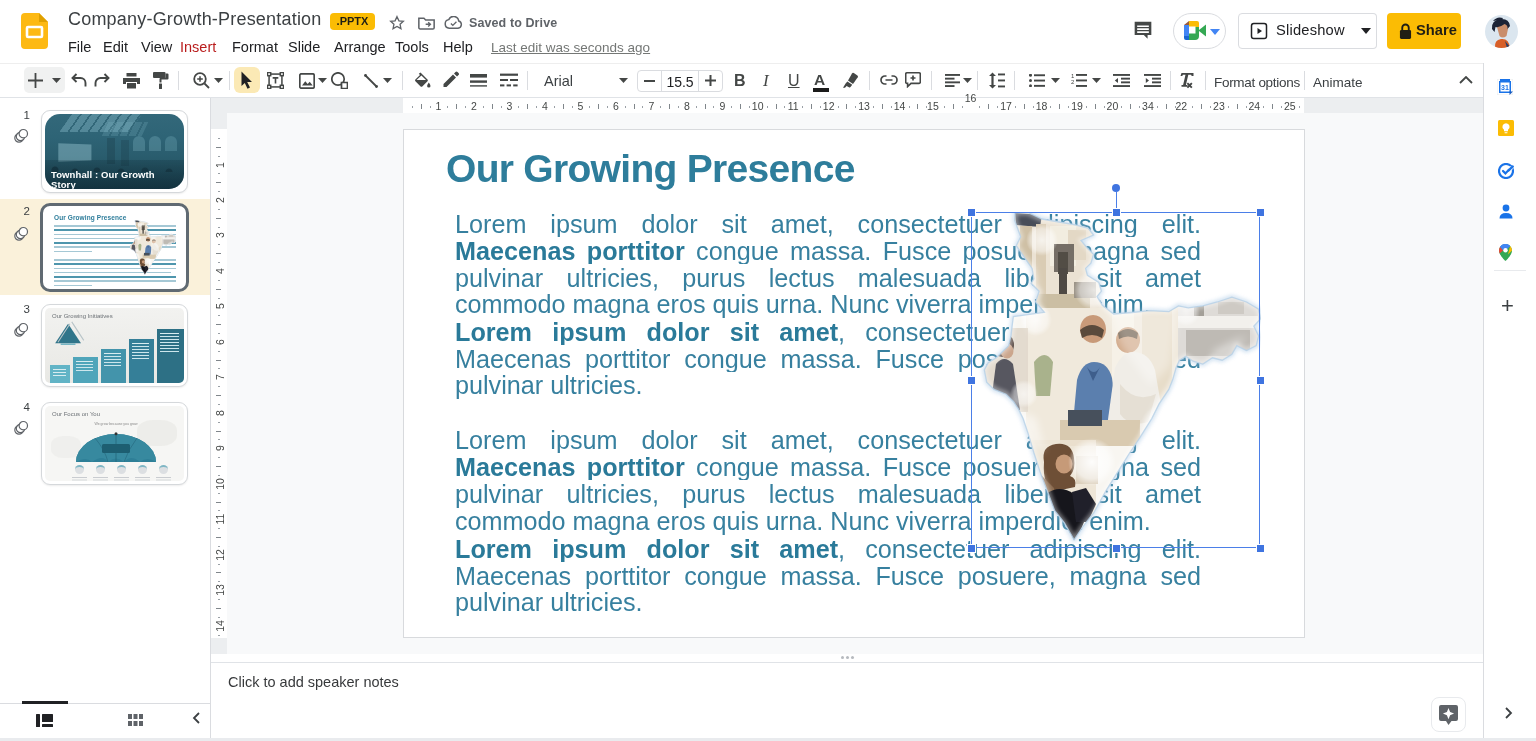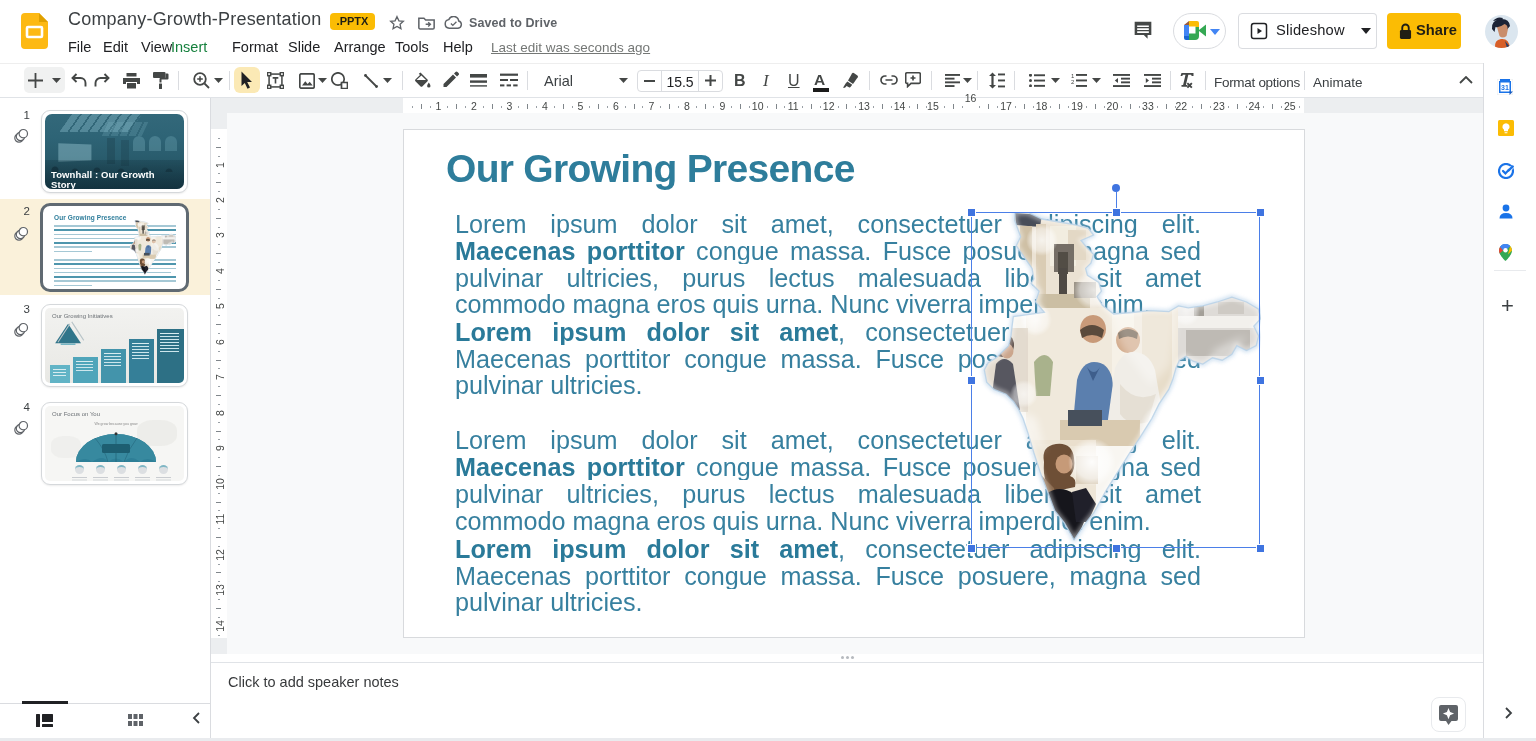--- a/index.html
+++ b/index.html
@@ -33,21 +33,21 @@
 
   <svg class="abs" style="left:444px;top:16px;" width="19" height="14" viewBox="0 0 22 16" fill="none" stroke="#5f6368" stroke-width="1.7">
       <path d="M6 14 a5 5 0 0 1 -.5 -9.9 A6 6 0 0 1 17 5.6 a4.3 4.3 0 0 1 -.8 8.4 z"></path>
       <path d="M8 8.6 l2.2 2.2 L14.4 6.6" stroke-width="1.5"></path>
     </svg>
   <div class="abs" style="left:469px;top:16px;font-size:12.5px;color:#5f6368;font-weight:bold;letter-spacing:0.1px;">Saved to Drive</div>
 
   <div class="abs" style="left:68px;top:39px;font-size:14.5px;color:#202124;">File</div>
   <div class="abs" style="left:103px;top:39px;font-size:14.5px;color:#202124;">Edit</div>
   <div class="abs" style="left:141px;top:39px;font-size:14.5px;color:#202124;">View</div>
-  <div class="abs" style="left:171px;top:39px;font-size:14.5px;color:#15803d;">Insert</div>
+  <div class="abs" style="left:180px;top:39px;font-size:14.5px;color:#b91c1c;">Insert</div>
   <div class="abs" style="left:232px;top:39px;font-size:14.5px;color:#202124;">Format</div>
   <div class="abs" style="left:288px;top:39px;font-size:14.5px;color:#202124;">Slide</div>
   <div class="abs" style="left:334px;top:39px;font-size:14.5px;color:#202124;">Arrange</div>
   <div class="abs" style="left:395px;top:39px;font-size:14.5px;color:#202124;">Tools</div>
   <div class="abs" style="left:443px;top:39px;font-size:14.5px;color:#202124;">Help</div>
   <div class="abs" style="left:491px;top:40px;font-size:13.5px;color:#747775;text-decoration:underline;">Last edit was seconds ago</div>
 
   <svg class="abs" style="left:1133px;top:20px;" width="20" height="20" viewBox="0 0 24 24" fill="#444746">
       <path d="M2 2 h20 v16 h-4.5 v4.5 L13 18 H2 z M5 6.5 h14 v2 H5 z M5 10 h14 v2 H5 z M5 13.5 h14 v2 H5 z" fill-rule="evenodd"></path>
     </svg>
@@ -314,21 +314,21 @@
   <div class="abs" style="left:0;top:98px;width:211px;height:605px;background:#fff;border-right:1px solid #dadce0;"></div>
   <div class="abs" style="left:0;top:199px;width:210px;height:96px;background:#faf1da;"></div>
 
   <div class="abs" style="left:10px;top:109px;width:20px;text-align:right;font-size:11.5px;color:#3c4043;">1</div>
   <svg class="abs" style="left:14px;top:128px;" width="15" height="15" viewBox="0 0 15 15" fill="none" stroke="#5f6368" stroke-width="1.2">
       <circle cx="5" cy="10" r="4.2" fill="#fff"></circle>
       <circle cx="6.5" cy="8.5" r="4.2" fill="#fff"></circle>
       <circle cx="9.3" cy="5.7" r="4.2" fill="#fff"></circle>
     </svg>
   <div class="abs" style="left:41px;top:110px;width:147px;height:83px;background:#fff;border:1px solid #d5d8db;border-radius:9px;padding:3px;box-shadow:0 1px 2px rgba(0,0,0,0.08);">
-    <div style="width:100%;height:100%;border-radius:7px;position:relative;overflow:hidden;background:linear-gradient(180deg,#33687a 0%,#2e6476 30%,#2a5d6e 55%,#1f4a59 100%);">
+    <div style="width:100%;height:100%;border-radius:15px;position:relative;overflow:hidden;background:linear-gradient(180deg,#33687a 0%,#2e6476 30%,#2a5d6e 55%,#1f4a59 100%);">
       <div class="abs" style="left:22px;top:-4px;width:70px;height:22px;background:repeating-linear-gradient(90deg,rgba(160,210,225,0.32) 0 8px,rgba(60,110,125,0.18) 8px 10px);transform:skewX(-35deg);"></div>
       <div class="abs" style="left:60px;top:8px;width:40px;height:14px;background:repeating-linear-gradient(90deg,rgba(130,185,200,0.22) 0 7px,rgba(60,110,125,0.15) 7px 9px);transform:skewX(-25deg);"></div>
       <div class="abs" style="left:88px;top:22px;width:12px;height:15px;border-radius:6px 6px 0 0;background:rgba(140,195,210,0.28);box-shadow:16px 0 0 rgba(140,195,210,0.28),32px 0 0 rgba(140,195,210,0.24);"></div>
       <div class="abs" style="left:14px;top:30px;width:34px;height:17px;background:rgba(160,205,218,0.42);transform:perspective(60px) rotateY(14deg);"></div>
       <div class="abs" style="left:62px;top:24px;width:8px;height:26px;background:rgba(20,50,62,0.28);box-shadow:14px 2px 0 rgba(20,50,62,0.24);"></div>
       <div class="abs" style="left:0;top:46px;width:141px;height:31px;background:linear-gradient(180deg,rgba(14,38,48,0.2),rgba(10,30,40,0.55));"></div>
       <div class="abs" style="left:0;top:50px;width:141px;height:8px;background:radial-gradient(circle at 10px 6px,rgba(12,34,44,0.5) 3px,transparent 4px),radial-gradient(circle at 30px 8px,rgba(12,34,44,0.45) 3px,transparent 4px),radial-gradient(circle at 52px 7px,rgba(12,34,44,0.45) 3px,transparent 4px),radial-gradient(circle at 76px 8px,rgba(12,34,44,0.4) 3px,transparent 4px),radial-gradient(circle at 100px 7px,rgba(12,34,44,0.4) 3px,transparent 4px),radial-gradient(circle at 124px 8px,rgba(12,34,44,0.4) 3px,transparent 4px);"></div>
       <div class="abs" style="left:6px;top:56px;font-size:9.5px;font-weight:bold;color:#fff;line-height:10.2px;letter-spacing:0.1px;">Townhall : Our Growth<br>Story</div>
     </div>
   </div>
@@ -512,21 +512,21 @@
   <div class="abs" style="left:1059.2px;top:104px;width:1px;height:5px;background:#80868b;"></div>
   <div class="abs" style="left:1068.1px;top:106px;width:1px;height:2px;background:#9aa0a6;"></div>
   <div class="abs" style="left:1069.0px;top:100px;width:16px;text-align:center;font-size:10.5px;color:#444746;">19</div>
   <div class="abs" style="left:1085.8px;top:106px;width:1px;height:2px;background:#9aa0a6;"></div>
   <div class="abs" style="left:1094.7px;top:104px;width:1px;height:5px;background:#80868b;"></div>
   <div class="abs" style="left:1103.6px;top:106px;width:1px;height:2px;background:#9aa0a6;"></div>
   <div class="abs" style="left:1104.4px;top:100px;width:16px;text-align:center;font-size:10.5px;color:#444746;">20</div>
   <div class="abs" style="left:1121.3px;top:106px;width:1px;height:2px;background:#9aa0a6;"></div>
   <div class="abs" style="left:1130.2px;top:104px;width:1px;height:5px;background:#80868b;"></div>
   <div class="abs" style="left:1139.1px;top:106px;width:1px;height:2px;background:#9aa0a6;"></div>
-  <div class="abs" style="left:1139.9px;top:100px;width:16px;text-align:center;font-size:10.5px;color:#444746;">33</div>
+  <div class="abs" style="left:1139.9px;top:100px;width:16px;text-align:center;font-size:10.5px;color:#444746;">34</div>
   <div class="abs" style="left:1156.8px;top:106px;width:1px;height:2px;background:#9aa0a6;"></div>
   <div class="abs" style="left:1165.7px;top:104px;width:1px;height:5px;background:#80868b;"></div>
   <div class="abs" style="left:1174.5px;top:106px;width:1px;height:2px;background:#9aa0a6;"></div>
   <div class="abs" style="left:1175.4px;top:100px;width:16px;text-align:left;font-size:10.5px;color:#444746;">22</div>
   <div class="abs" style="left:1192.3px;top:106px;width:1px;height:2px;background:#9aa0a6;"></div>
   <div class="abs" style="left:1201.1px;top:104px;width:1px;height:5px;background:#80868b;"></div>
   <div class="abs" style="left:1210.0px;top:106px;width:1px;height:2px;background:#9aa0a6;"></div>
   <div class="abs" style="left:1210.9px;top:100px;width:16px;text-align:center;font-size:10.5px;color:#444746;">23</div>
   <div class="abs" style="left:1227.7px;top:106px;width:1px;height:2px;background:#9aa0a6;"></div>
   <div class="abs" style="left:1236.6px;top:104px;width:1px;height:5px;background:#80868b;"></div>

